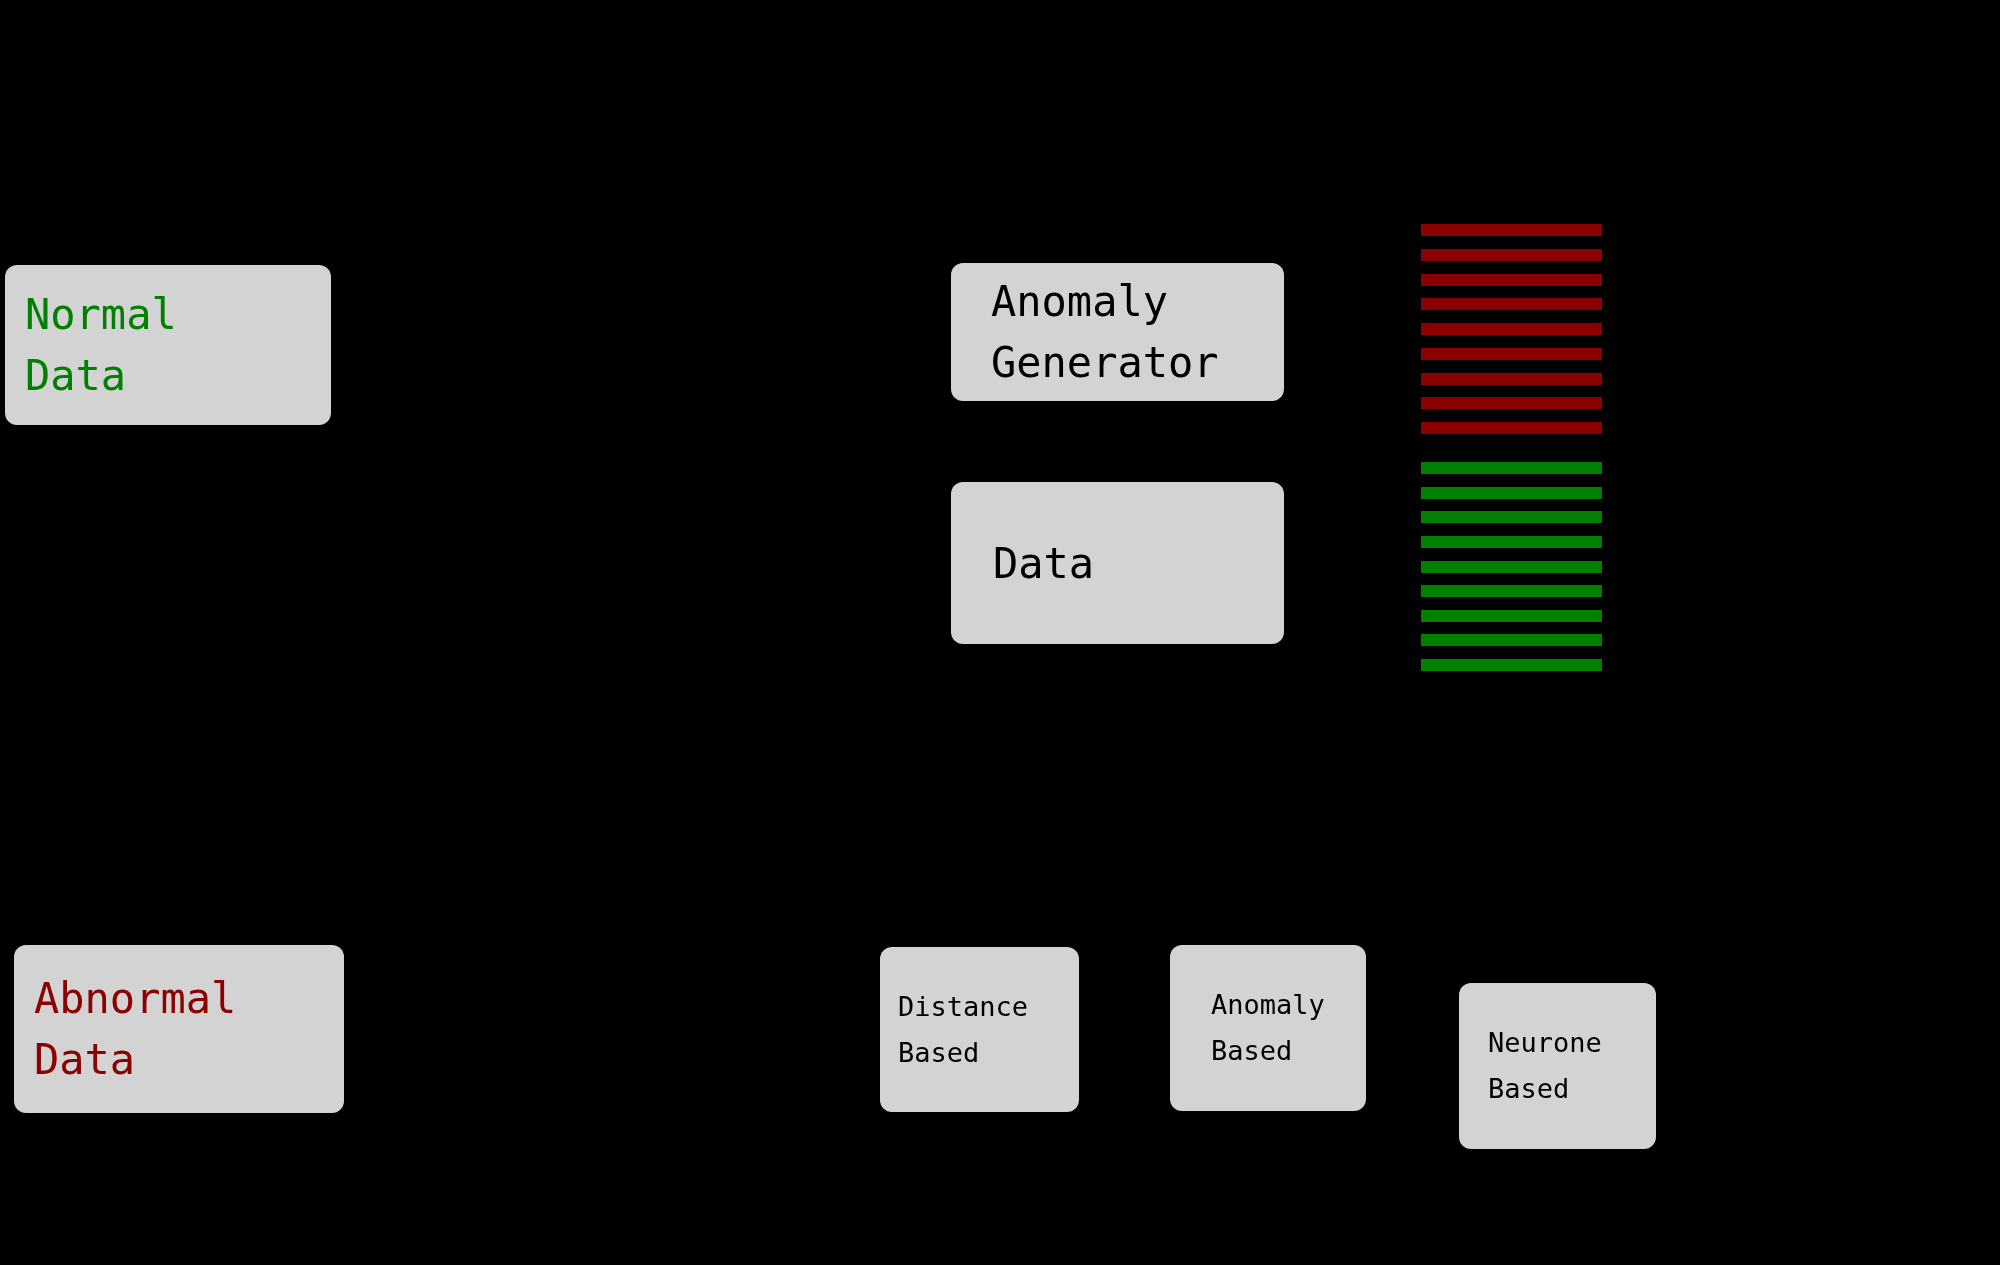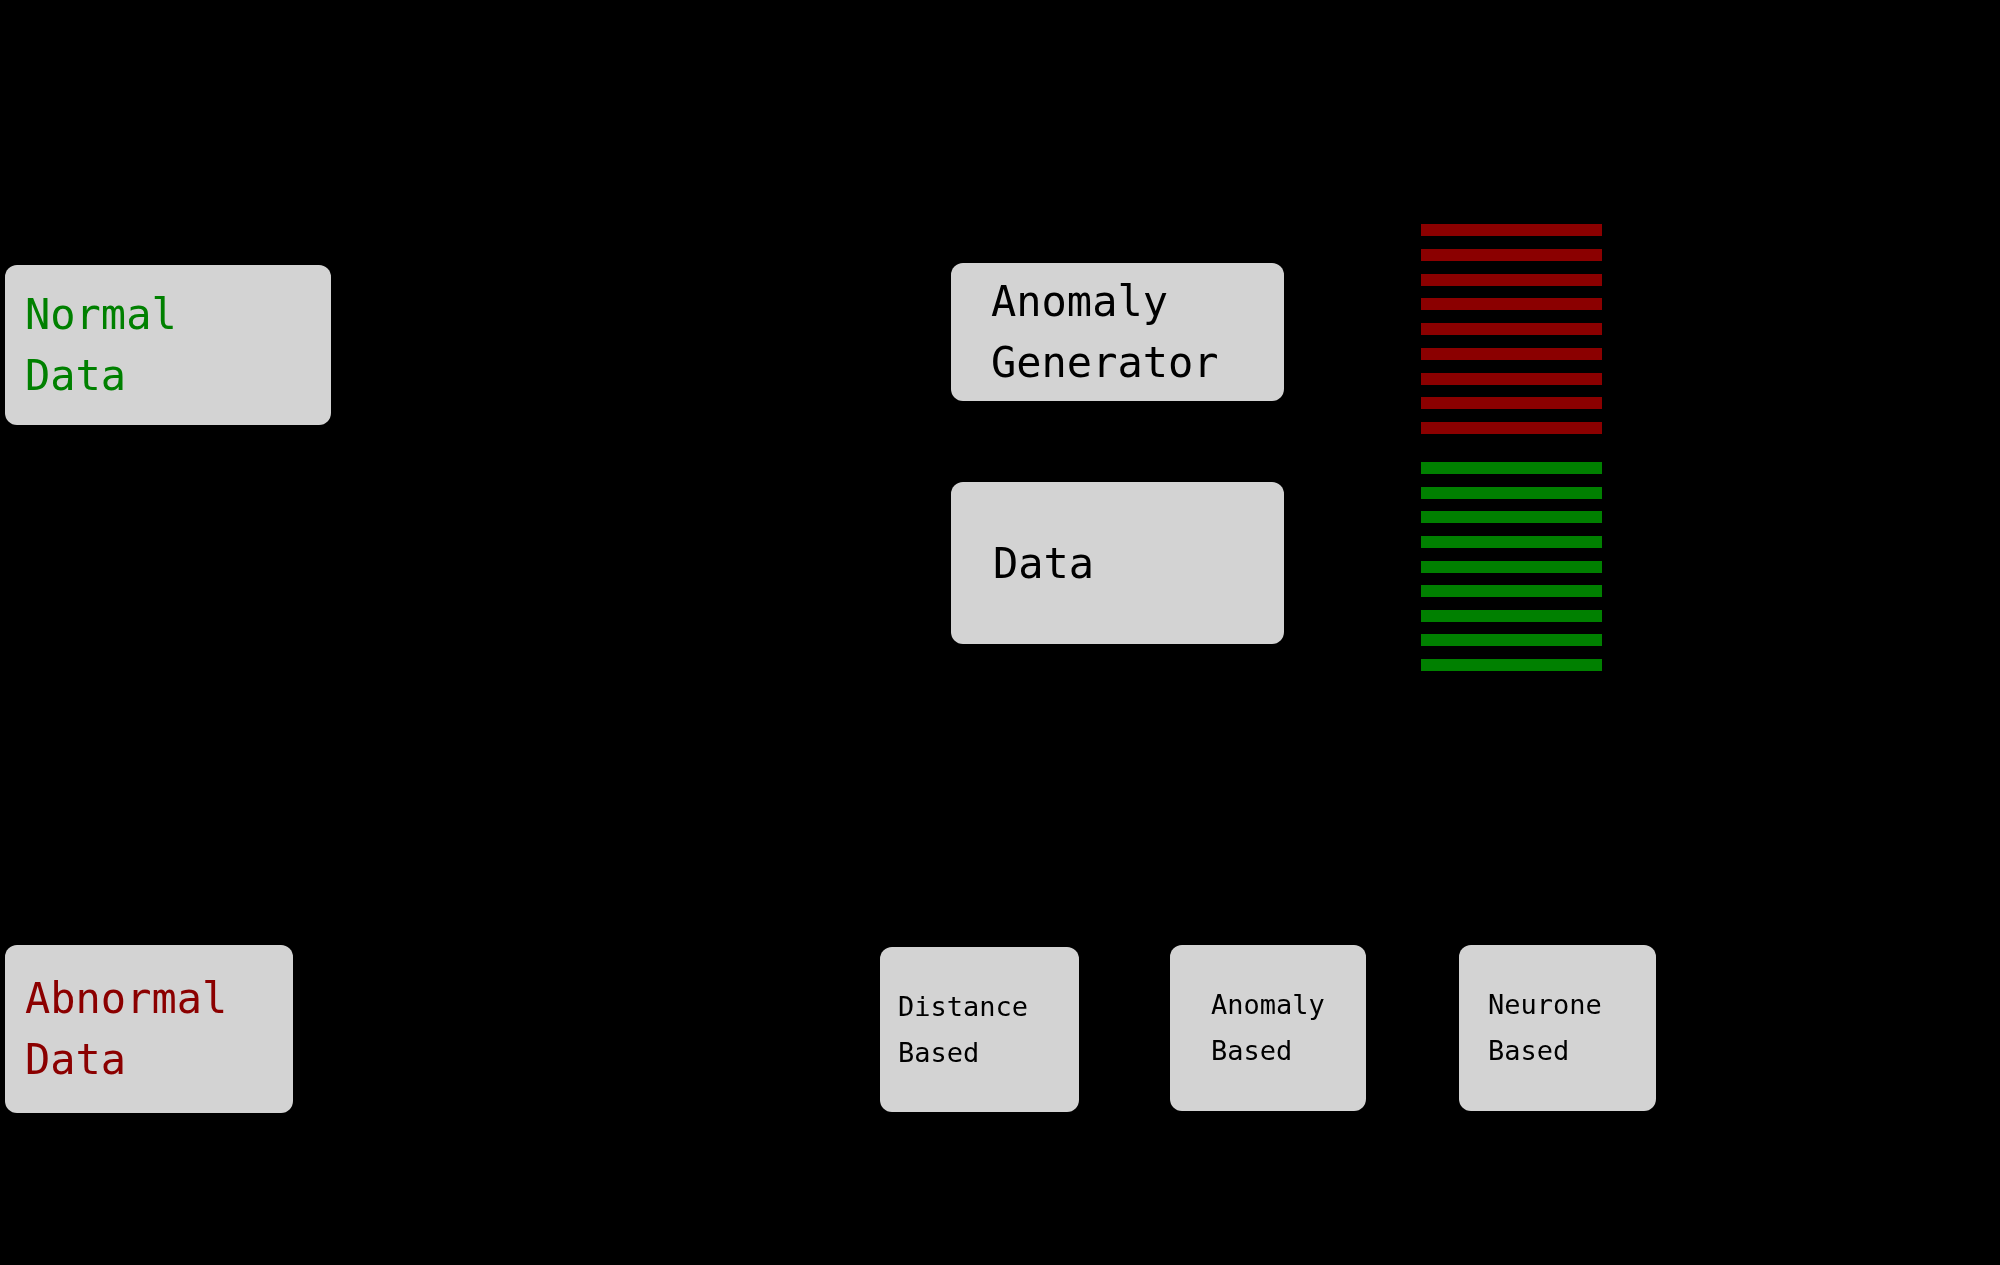--- a/index.html
+++ b/index.html
@@ -32,21 +32,21 @@
     line-height: 61px;
   }
   .node.small .line {
     font-size: 27px;
     line-height: 46px;
   }
   
   #node-normal-data      { left: 5px;    top: 265px; width: 326px; height: 160px; padding-left: 20px; }
   #node-anomaly-generator{ left: 951px;  top: 263px; width: 333px; height: 138px; padding-left: 40px; }
   #node-data-augmenter   { left: 951px;  top: 482px; width: 333px; height: 162px; padding-left: 42px; }
-  #node-abnormal-data    { left: 5px;    top: 945px; width: 288px; height: 168px; padding-left: 20px; }
+  #node-abnormal-data    { left: 14px;    top: 945px; width: 330px; height: 168px; padding-left: 20px; }
   #node-distance-based   { left: 880px;  top: 947px; width: 199px; height: 165px; padding-left: 18px; }
   #node-kernel-based     { left: 1170px; top: 945px; width: 196px; height: 166px; padding-left: 41px; }
   #node-neurone-based    { left: 1459px; top: 945px; width: 197px; height: 166px; padding-left: 29px; }
 
   .stripe-stack {
     position: absolute;
     left: 1421px;
     width: 181px;
     display: flex;
     flex-direction: column;
@@ -84,21 +84,21 @@
 <div class="node small" id="node-distance-based" style="color: rgb(0, 0, 0);">
   <span class="line">Distance</span>
   <span class="line">Based</span>
 </div>
 
 <div class="node small" id="node-kernel-based" style="color: rgb(0, 0, 0);">
   <span class="line">Anomaly</span>
   <span class="line">Based</span>
 </div>
 
-<div class="node small" id="node-neurone-based" style="color: rgb(0, 0, 0);">
+<div class="node small" id="node-neurone-based" style="color: rgb(0, 0, 0); margin-top: 38px;">
   <span class="line">Neurone</span>
   <span class="line">Based</span>
 </div>
 
 <div class="stripe-stack" id="stack-generated-anomalies">
   <div class="stripe" style="background: rgb(139, 0, 0);"></div>
   <div class="stripe" style="background: rgb(139, 0, 0);"></div>
   <div class="stripe" style="background: rgb(139, 0, 0);"></div>
   <div class="stripe" style="background: rgb(139, 0, 0);"></div>
   <div class="stripe" style="background: rgb(139, 0, 0);"></div>

